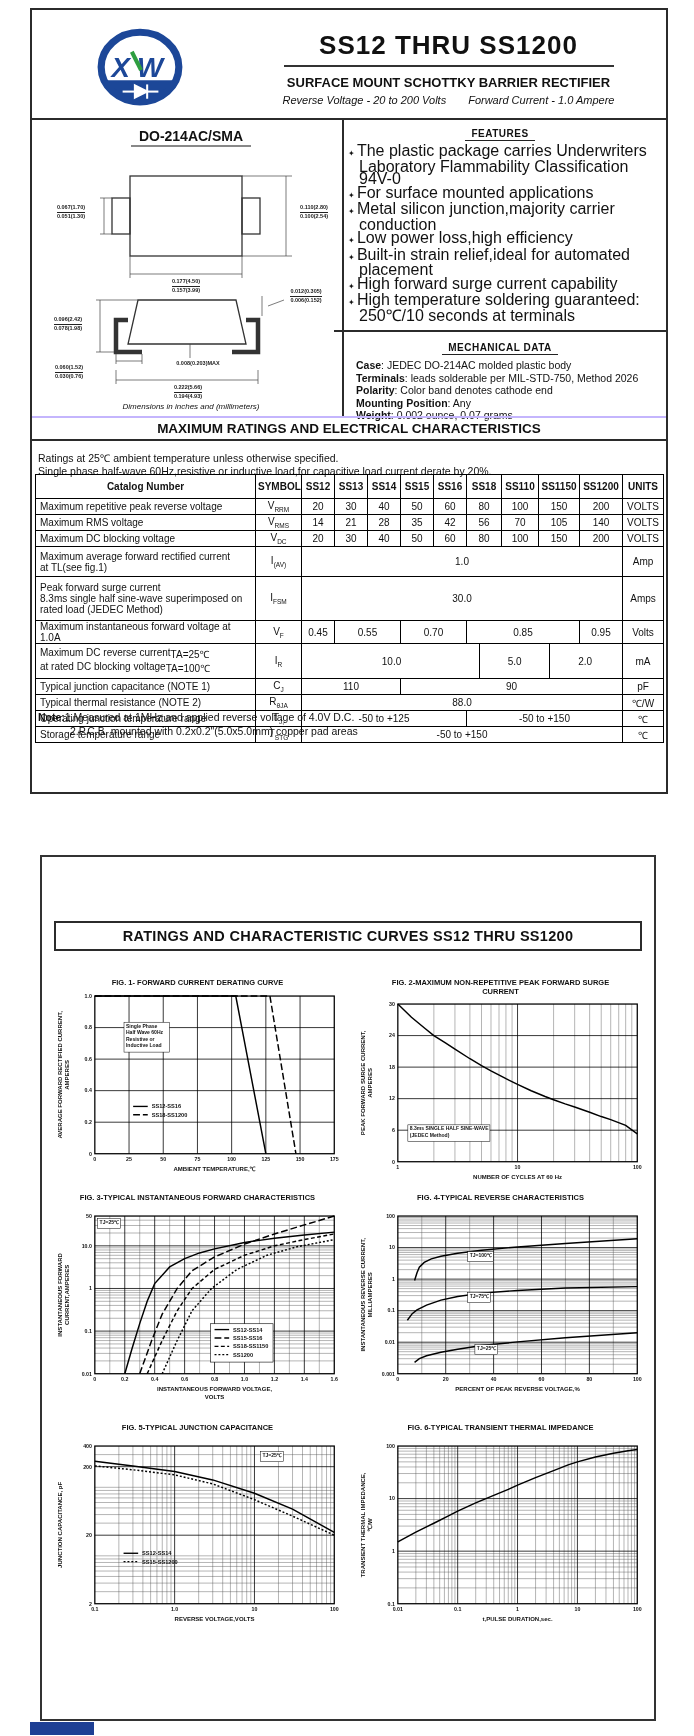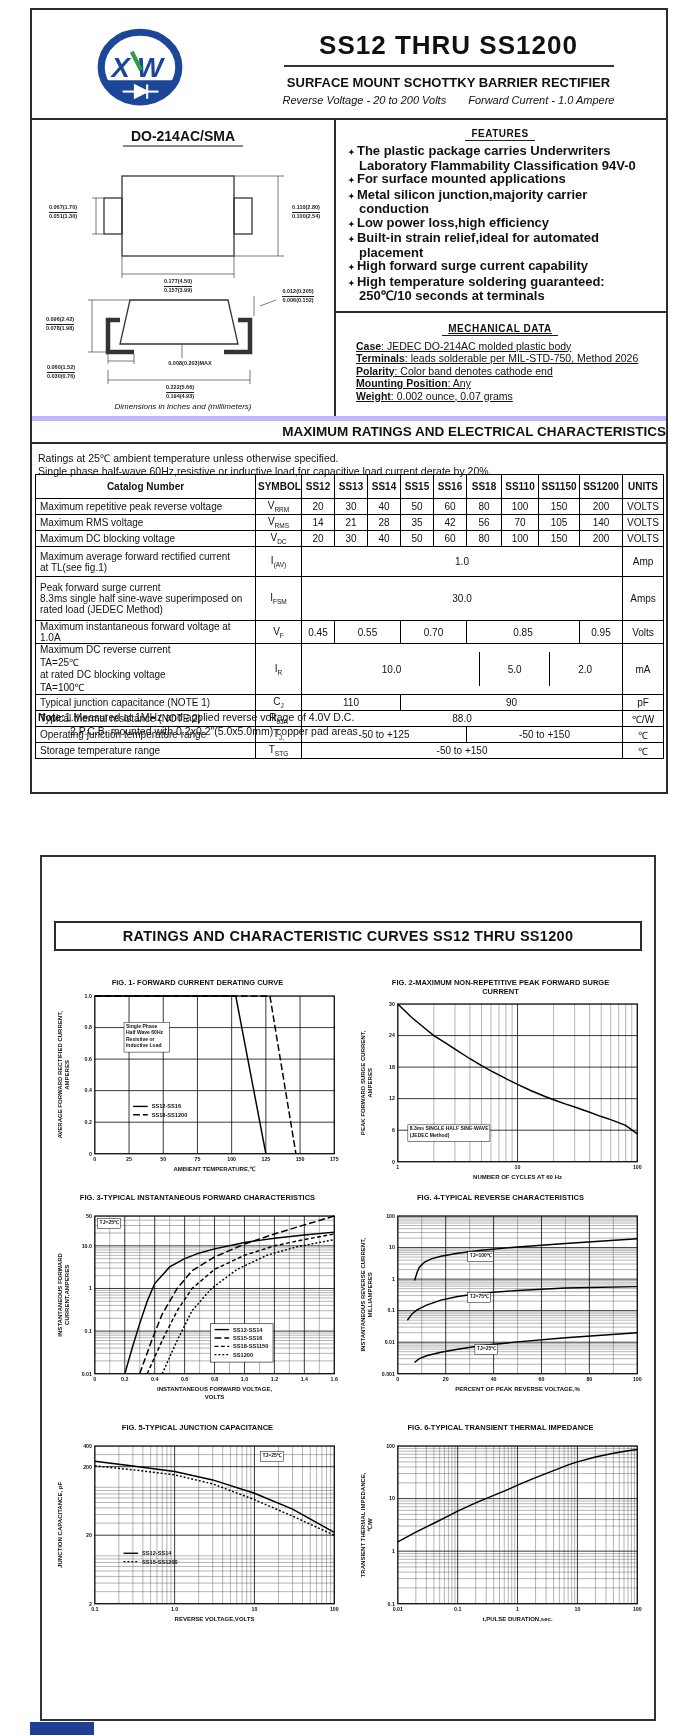--- a/index.html
+++ b/index.html
@@ -7,59 +7,59 @@
        font-family:"Liberation Sans",sans-serif;color:#111;}
   
   .page1{position:absolute;left:30px;top:8px;width:634px;height:782px;border:2px solid #2b2b2b;background:#fff;}
   .hdr{position:absolute;left:0;top:0;right:0;height:108px;border-bottom:2px solid #2b2b2b;}
   .logo{position:absolute;left:62px;top:14px;width:92px;height:82px;}
   .hdr-right{position:absolute;left:205px;right:6px;top:20px;text-align:center;}
   .main-title{font-size:26px;font-weight:bold;letter-spacing:1px;}
   .title-rule{width:330px;margin:4px auto 8px auto;border-bottom:2px solid #333;}
   .subtitle{font-size:13px;font-weight:bold;}
   .tagline{font-size:11px;font-style:italic;display:flex;justify-content:center;gap:22px;margin-top:4px;}
-  .pkg-panel{position:absolute;left:0;top:108px;width:302px;height:298px;border-right:2px solid #2b2b2b;}
+  .pkg-panel{position:absolute;left:8px;top:108px;width:302px;height:298px;border-right:2px solid #2b2b2b;}
   .pkg-title{text-align:center;margin-top:10px;font-size:14px;font-weight:bold;}
   .pkg-title span{border-bottom:2px solid #888;padding:0 8px 1px 8px;}
   .pkg-draw{position:relative;width:300px;height:252px;margin-top:4px;}
   .dim{position:absolute;font-size:5.5px;font-weight:bold;display:flex;flex-direction:column;align-items:center;line-height:7px;color:#222;}
   .dim .t{border-bottom:0.8px solid #222;padding-bottom:0.5px;}
   .pkg-cap{text-align:center;font-size:8px;font-style:italic;margin-top:2px;}
   .feat-panel{position:absolute;left:302px;top:108px;right:0;bottom:0;}
   .sec-h{text-align:center;font-size:10px;font-weight:bold;margin:10px 0 6px 0;}
   .sec-h span{border-bottom:1.5px solid #222;padding:0 6px 1px 6px;letter-spacing:0.5px;}
-  ul.feats{list-style:none;margin:0;padding:0 6px 0 14px;font-size:13px;line-height:12.5px;font-weight:bold;}
+  ul.feats{list-style:none;margin:0;padding:0 6px 0 14px;font-size:16px;line-height:12.5px;}
   ul.feats li{padding-left:11px;text-indent:-11px;margin-bottom:1px;}
   ul.feats li:before{content:"\2726\00a0";font-size:8px;}
-  .mech{border-top:2px solid #2b2b2b;margin-top:8px;padding-bottom:4px;text-decoration:underline;}
+  .mech{border-top:2px solid #2b2b2b;margin-top:8px;padding-bottom:4px;}
   .mech-lines{font-size:10.5px;line-height:12.5px;padding:0 8px 0 22px;}
   .mech-lines b{font-weight:bold;}
   
-  .rat-bar{position:absolute;left:0;right:0;top:406px;border-top:5px solid #c4b5fd;border-bottom:2px solid #2b2b2b;
-           text-align:right;font-weight:bold;font-size:13.5px;padding:3px 0;}
+  .rat-bar{position:absolute;left:0;right:0;top:406px;border-top:2px solid #c4b5fd;border-bottom:2px solid #2b2b2b;
+           text-align:center;font-weight:bold;font-size:13.5px;padding:3px 0;}
   .rat-intro{position:absolute;left:6px;top:434px;font-size:10.5px;line-height:13px;margin-top:8px;}
   table.spec{position:absolute;left:3px;top:464px;border-collapse:collapse;table-layout:fixed;width:628px;font-size:10px;}
   table.spec td,table.spec th{border:1px solid #000;padding:0 2px;text-align:center;font-weight:normal;height:15px;overflow:hidden;}
   table.spec .lblc{text-align:left;padding-left:4px;}
   table.spec th{font-weight:bold;}
   th.symh{font-size:10px;font-weight:bold;}
   td.sym{font-weight:bold;}
   td.sym sub{font-size:6.5px;}
   tr.hh{height:24px;}
   tr.r2{height:30px;}
   tr.r3{height:44px;margin-top:26px;}
   tr.ir{height:34px;}
   td.irwrap{padding:0;}
   table.itab{border-collapse:collapse;table-layout:fixed;width:100%;height:34px;font-size:10px;}
   table.itab td{border:0 solid #000;border-left-width:1px;border-top-width:1px;text-align:center;height:16px;}
   table.itab td:first-child{border-left-width:0;}
   table.itab tr:first-child td{border-top-width:0;}
   .notes{position:absolute;left:6px;top:700px;font-size:10.5px;line-height:14px;}
   .notes .n2{padding-left:32px;}
-  .flex2{display:flex;justify-content:space-between;padding-right:14px;flex-direction:column;}
+  .flex2{display:flex;padding-right:14px;}
   
   .page2{position:absolute;left:40px;top:855px;width:612px;height:862px;border:2px solid #333;background:#fff;}
   .p2-title{position:absolute;left:12px;right:12px;top:64px;border:2px solid #2b2b2b;text-align:center;
             font-size:14.5px;font-weight:bold;padding:5px 0;letter-spacing:0.3px;}
   .figgrid{position:absolute;left:4px;right:2px;top:118px;display:grid;grid-template-columns:1fr 1fr;
            grid-template-rows:215px 230px 240px;}
   .fig{text-align:center;}
   .fig .ftitle{font-size:7.5px;font-weight:bold;line-height:8.5px;margin:4px auto 0 auto;width:82%;}
   .fig svg{display:block;margin:1px auto 0 auto;}
   .footer-bar{position:absolute;left:30px;top:1722px;width:64px;height:13px;background:#1e3f94;}

